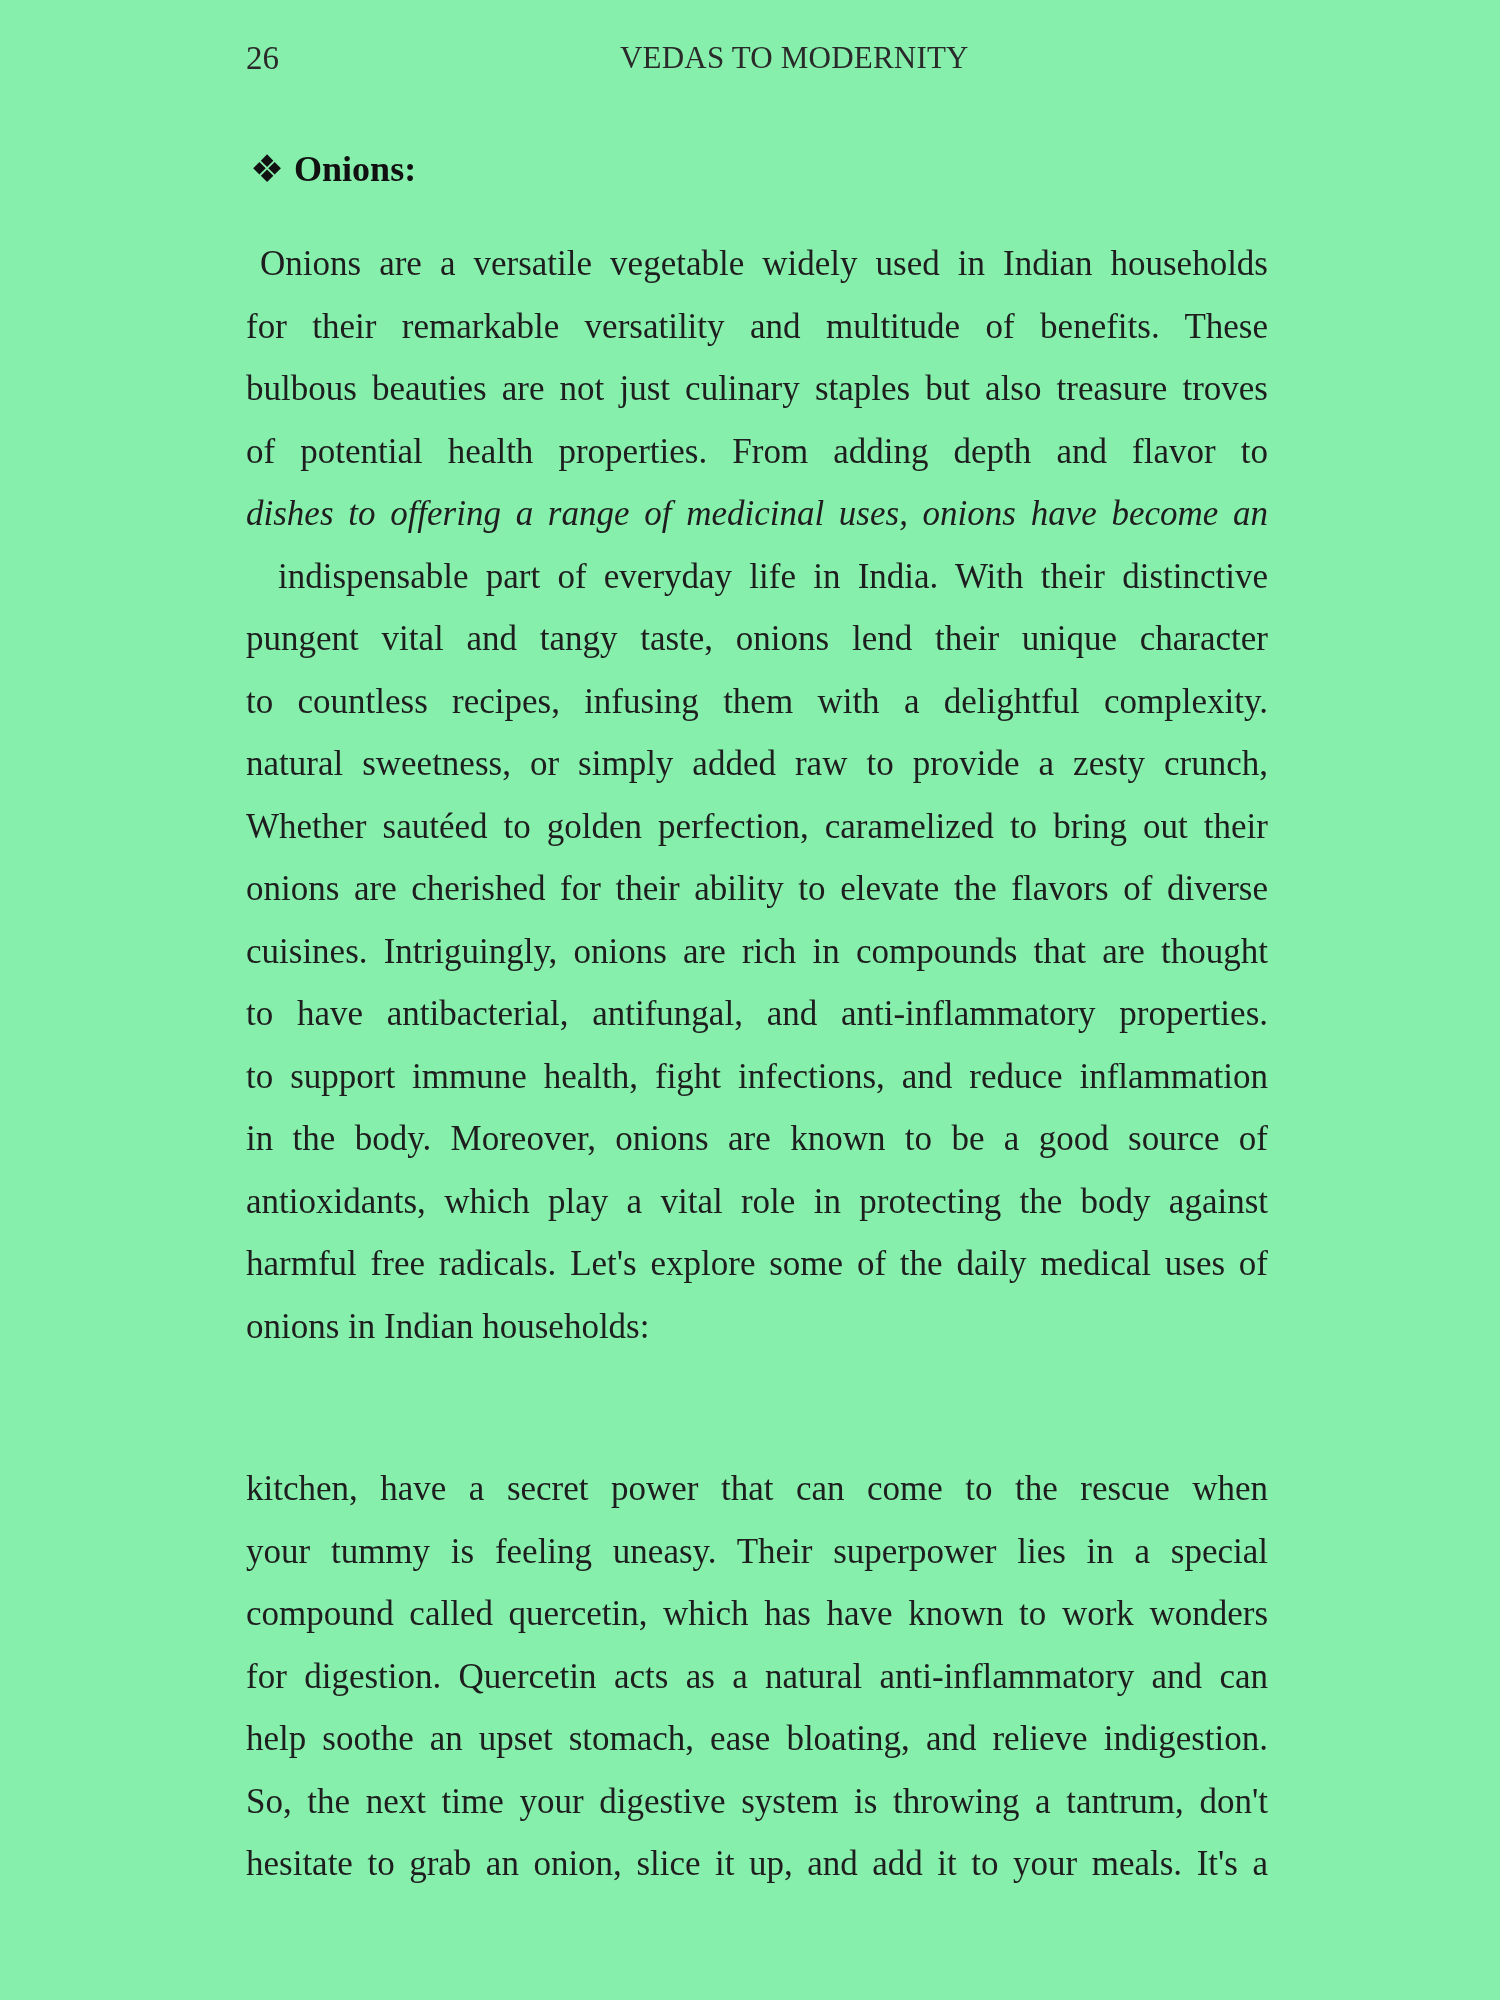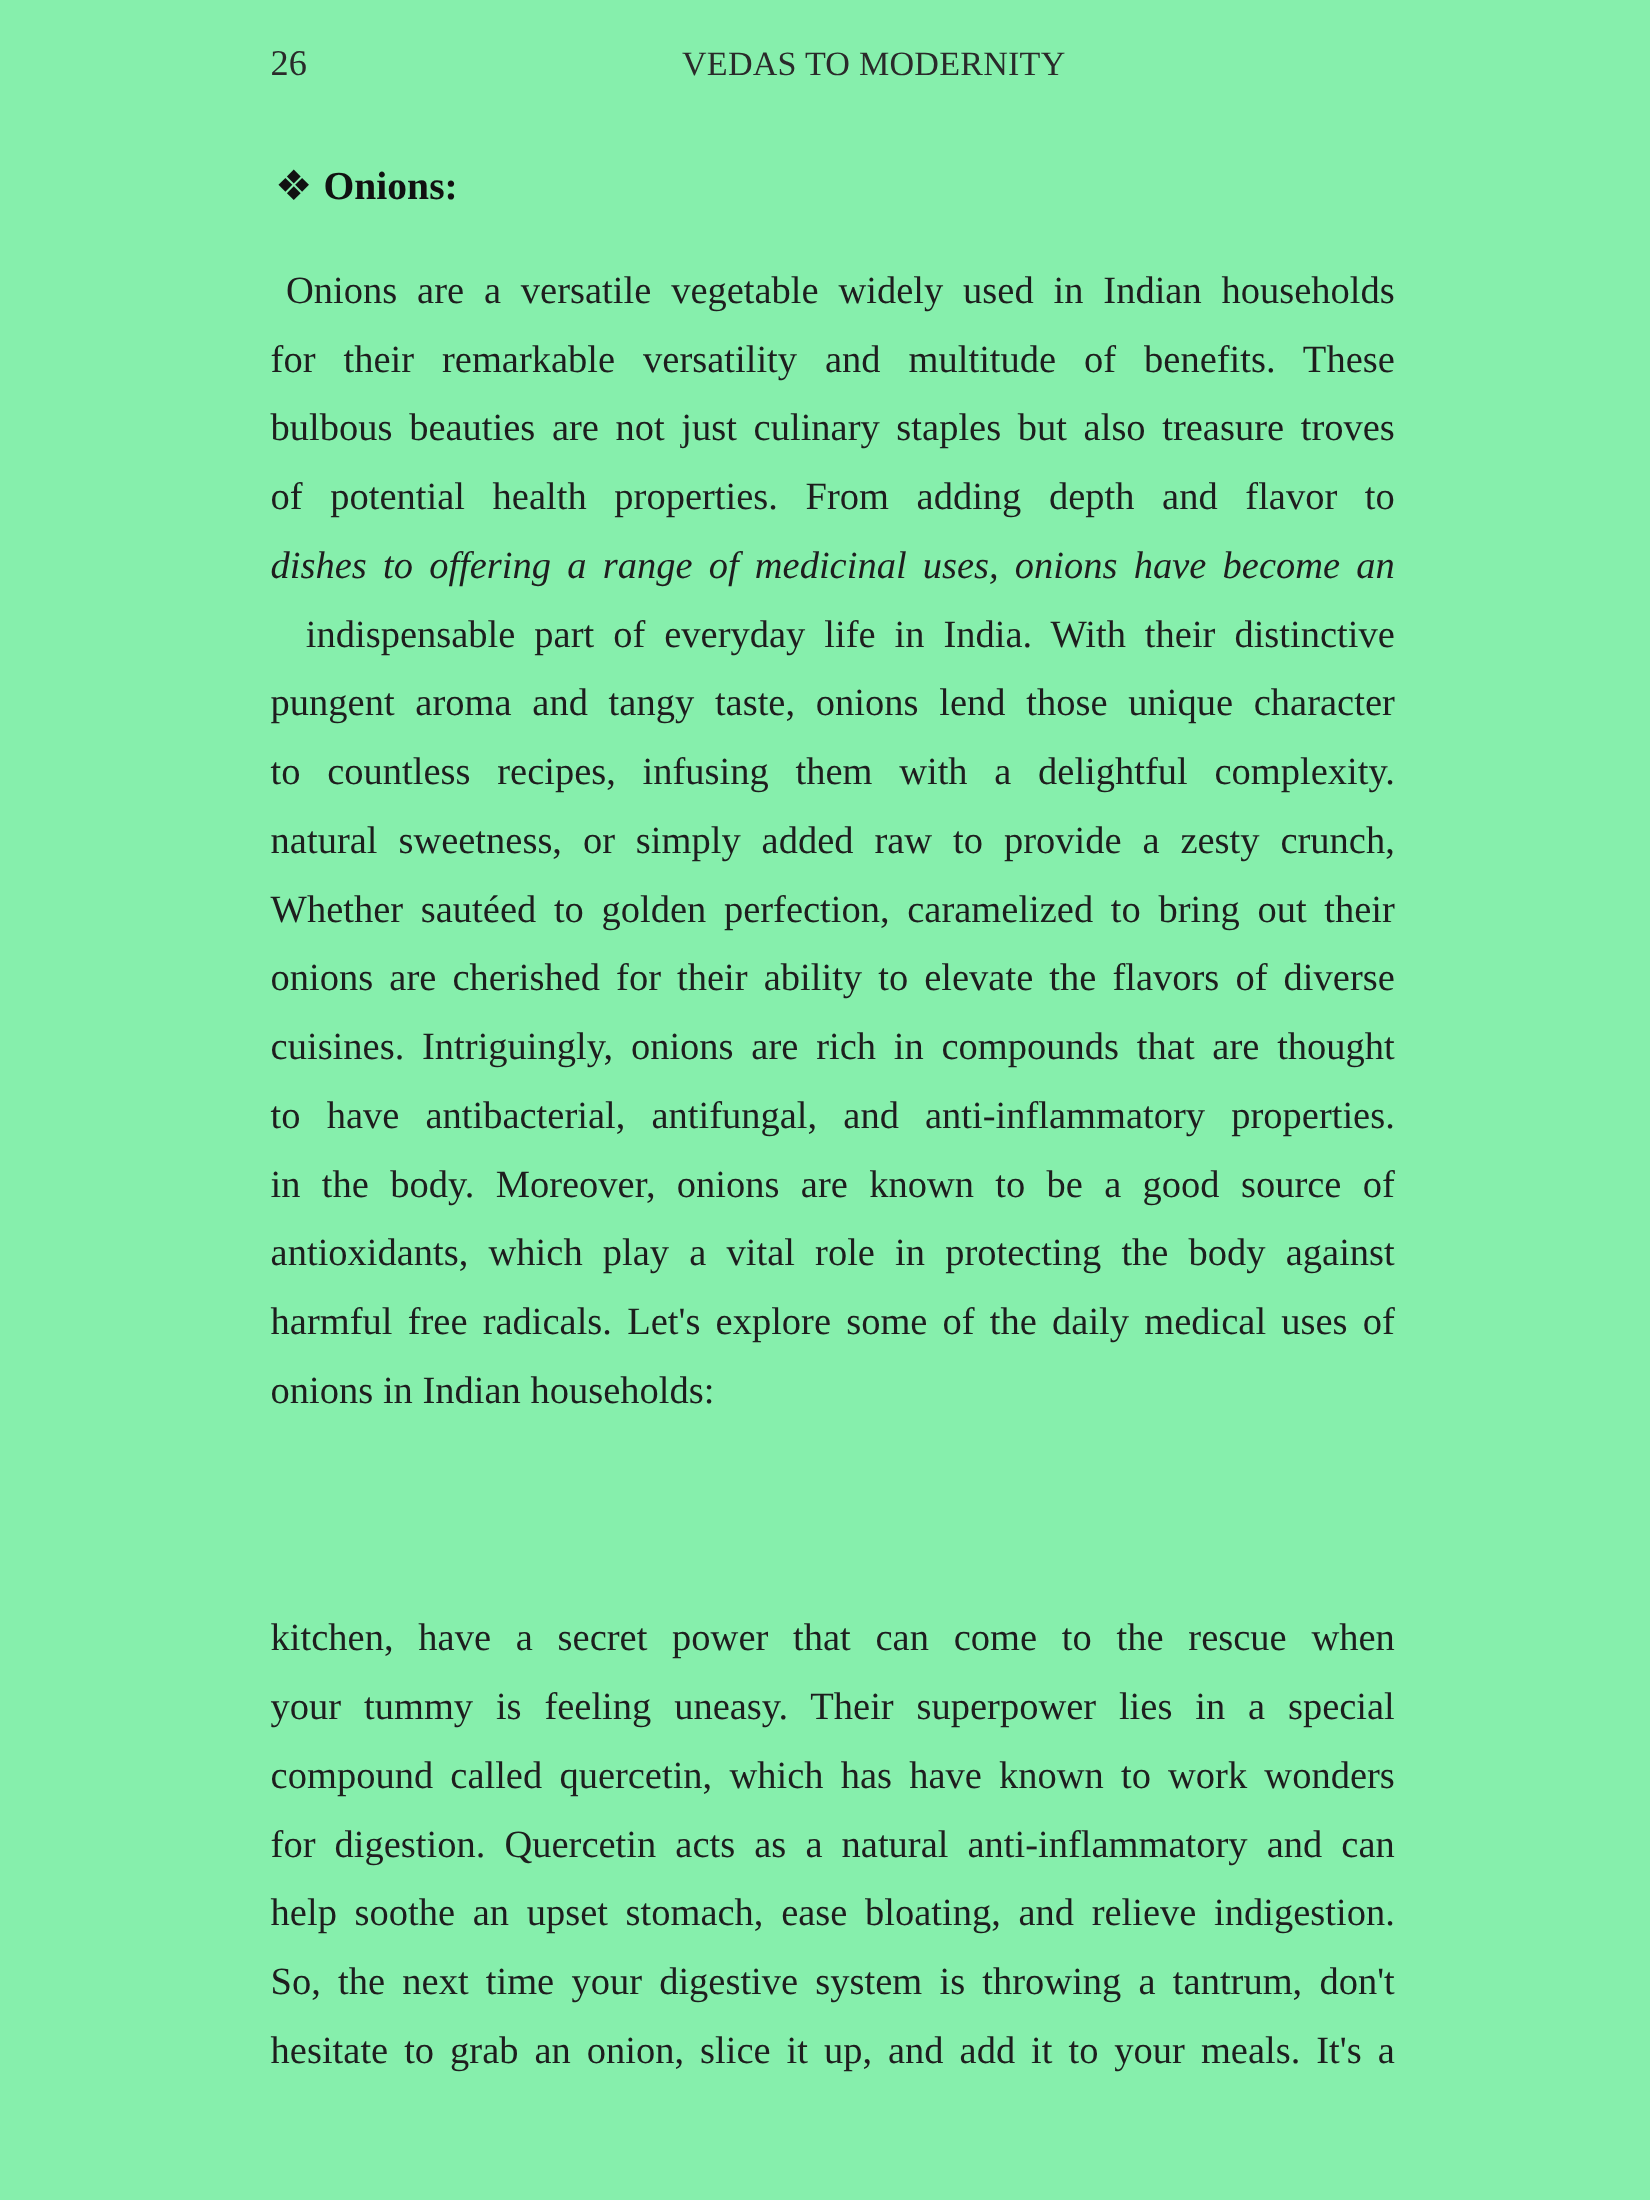--- a/index.html
+++ b/index.html
@@ -109,27 +109,28 @@
     <span class="heading-text">Onions:</span>
   </div>
 
   <div class="body-text para-1">
     <span class="line" style="display: block; margin-left: 14px;">Onions are a versatile vegetable widely used in Indian households</span>
     <span class="line" style="display: block;">for their remarkable versatility and multitude of benefits. These</span>
     <span class="line" style="display: block;">bulbous beauties are not just culinary staples but also treasure troves</span>
     <span class="line" style="display: block;">of potential health properties. From adding depth and flavor to</span>
     <span class="line" style="display: block; font-style: italic;">dishes to offering a range of medicinal uses, onions have become an</span>
     <span class="line" style="display: block; margin-left: 32px;">indispensable part of everyday life in India. With their distinctive</span>
-    <span class="line" style="display: block;">pungent aroma and tangy taste, onions lend those unique character</span>
+    <span class="line" style="display: block;">pungent vital and tangy taste, onions lend their unique character</span>
     <span class="line" style="display: block;">to countless recipes, infusing them with a delightful complexity.</span>
     <span class="line" style="display: block;">natural sweetness, or simply added raw to provide a zesty crunch,</span>
     <span class="line" style="display: block;">Whether sautéed to golden perfection, caramelized to bring out their</span>
     <span class="line" style="display: block;">onions are cherished for their ability to elevate the flavors of diverse</span>
     <span class="line" style="display: block;">cuisines. Intriguingly, onions are rich in compounds that are thought</span>
     <span class="line" style="display: block;">to have antibacterial, antifungal, and anti-inflammatory properties.</span>
+    <span class="line" style="display: block;">to support immune health, fight infections, and reduce inflammation</span>
     <span class="line" style="display: block;">in the body. Moreover, onions are known to be a good source of</span>
     <span class="line" style="display: block;">antioxidants, which play a vital role in protecting the body against</span>
     <span class="line" style="display: block;">harmful free radicals. Let's explore some of the daily medical uses of</span>
     <span class="line last" style="display: block;">onions in Indian households:</span>
   </div>
 
   <div class="body-text para-2">
     <span class="line" style="display: block;">kitchen, have a secret power that can come to the rescue when</span>
     <span class="line" style="display: block;">your tummy is feeling uneasy. Their superpower lies in a special</span>
     <span class="line" style="display: block;">compound called quercetin, which has have known to work wonders</span>

